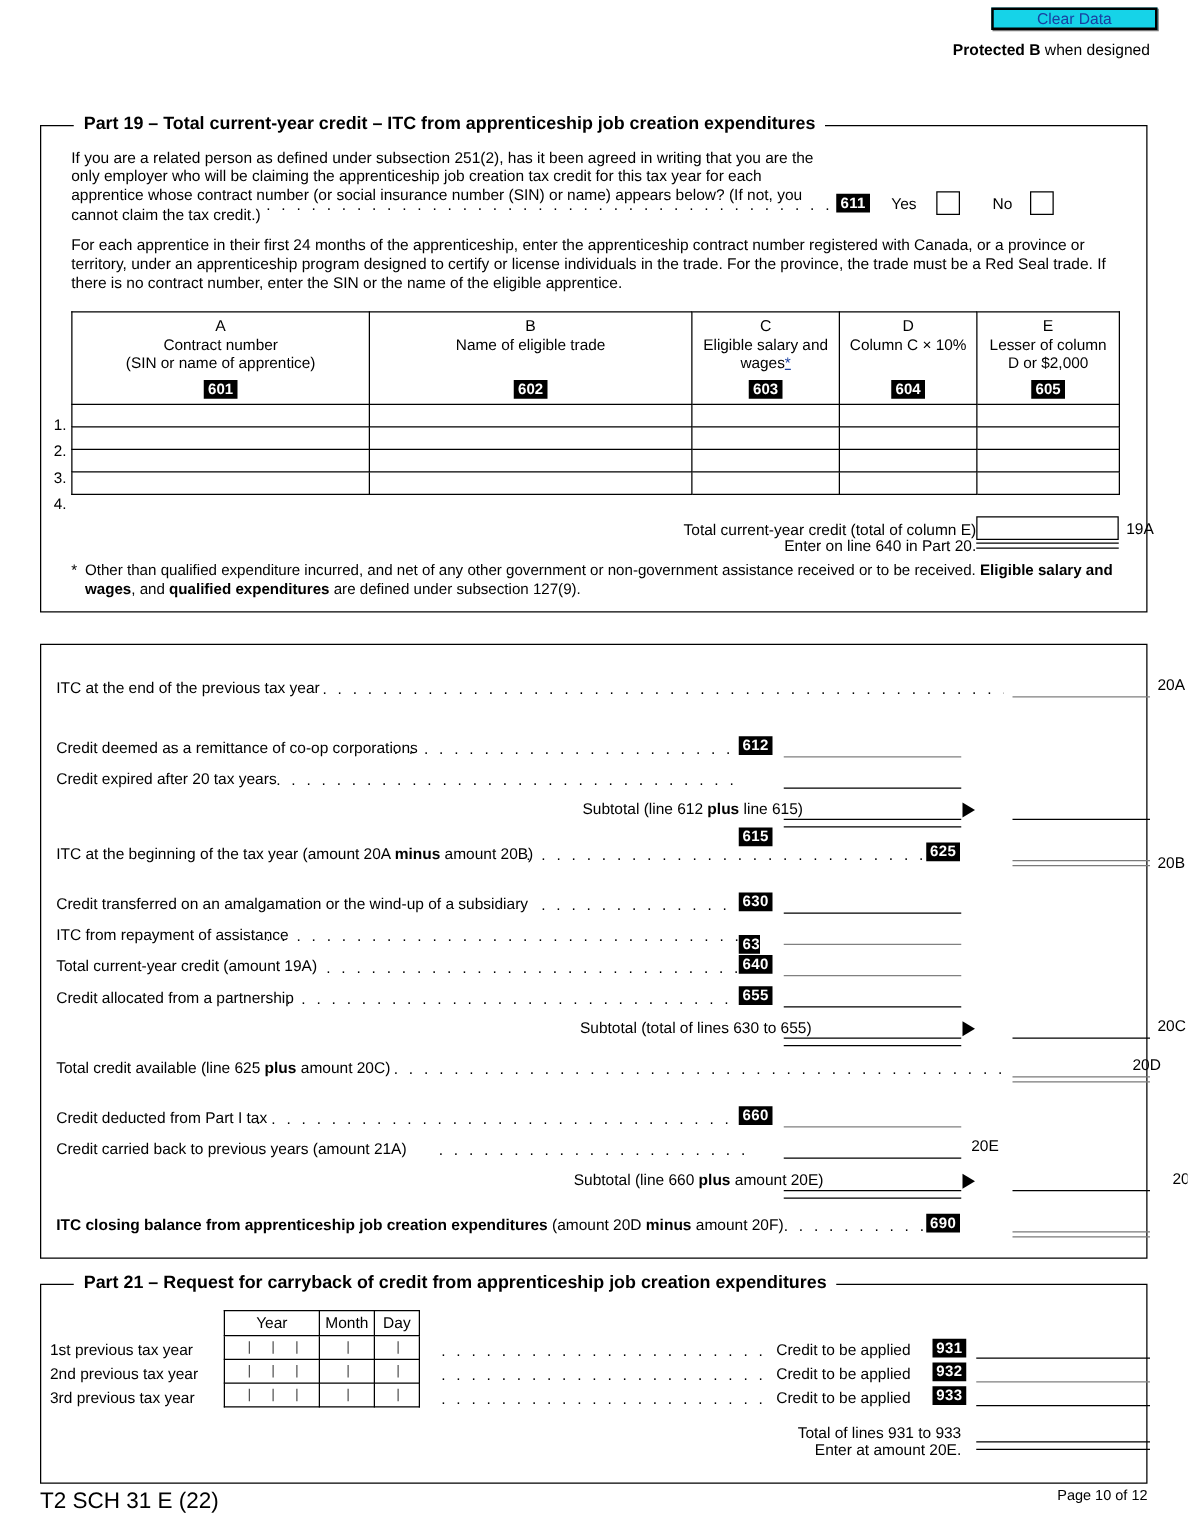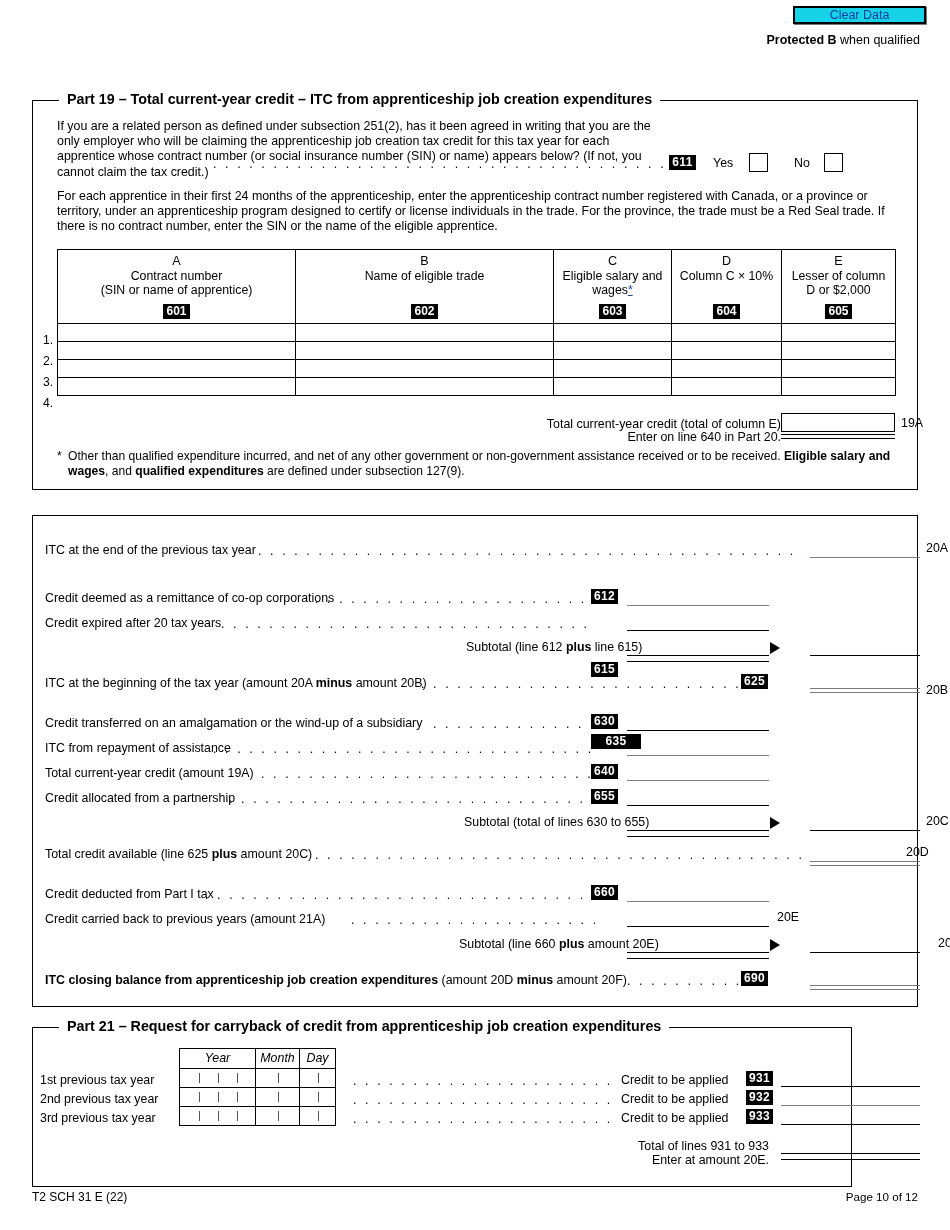--- a/index.html
+++ b/index.html
@@ -48,21 +48,21 @@
     top: -10px; left: 26px;
     background: #fff;
     padding: 0 8px;
     font-size: 14.3px;
     font-weight: bold;
     white-space: nowrap;
   }
 
   #part19 { left: 32px; top: 100px; width: 886px; height: 390px; }
   #part20 { left: 32px; top: 515px; width: 886px; height: 492px; }
-  #part21 { left: 32px; top: 1027px; width: 820px; height: 160px; }
+  #part21 { left: 32px; top: 1027px; width: 886px; height: 160px; }
 
   
   .para {
     position: absolute;
     font-size: 12.4px;
     line-height: 15.2px;
   }
   .lbl { position: absolute; font-size: 12.4px; white-space: nowrap; }
   .lbl-b { font-weight: bold; }
   b { font-weight: bold; }
@@ -150,45 +150,45 @@
   
   .fnote {
     position: absolute; left: 24px; top: 348px; width: 848px;
     font-size: 12.1px; line-height: 15px;
   }
   .fnote .star { position: absolute; left: 0; top: 0; }
   .fnote .body { margin-left: 11px; display: block; }
 
   
   .dt { position: absolute; left: 146px; top: 20px; }
-  .dt table { border-collapse: collapse; table-layout: fixed; font-style: italic; }
+  .dt table { border-collapse: collapse; table-layout: fixed; }
   .dt th {
     font-weight: normal; font-size: 12.4px;
     border: 1.4px solid #000;
     padding: 2px 0 3px 0;
     text-align: center;
   }
   .dt td {
     border: 1.4px solid #000;
     height: 19px;
     padding: 0;
     position: relative;
   }
   .dt .sub { position: absolute; top: 4px; bottom: 4px; width: 1px; background: #555; }
 
-  .footer-left  { position: absolute; left: 32px;  top: 1190px; font-size: 12px; }
+  .footer-left  { position: absolute; left: 32px;  top: 1190px; font-size: 18px; }
   .footer-right { position: absolute; right: 32px; top: 1190px; font-size: 11.6px; }
 </style>
 </head>
 <body>
 
 <div class="page">
 
   <div class="clear-data-btn">Clear Data</div>
-  <div class="protected-b"><b>Protected B</b><span> when qualified</span></div>
+  <div class="protected-b"><b>Protected B</b><span> when designed</span></div>
 
   <div class="part" id="part19">
     <div class="part-legend">Part 19 – Total current-year credit – ITC from apprenticeship job creation expenditures</div>
 
     <div class="para" style="left:24px; top:18px; width:610px;">If you are a related person as defined under subsection 251(2), has it been agreed in writing that you are the only employer who will be claiming the apprenticeship job creation tax credit for this tax year for each apprentice whose contract number (or social insurance number (SIN) or name) appears below? (If not, you cannot claim the tax credit.)</div>
     <div class="dots" style="left:180px; top:56px; width:465px;">. . . . . . . . . . . . . . . . . . . . . . . . . . . . . . . . . . . . . . . . . . . . . . . . . . .</div>
     <div class="code" style="left:636px; top:54px; width:27px;">611</div>
     <div class="lbl" style="left:680px; top:55px;">Yes</div>
     <div class="cbox" style="left:716px; top:52px;"></div>
     <div class="lbl" style="left:761px; top:55px;">No</div>
@@ -318,21 +318,21 @@
     <div class="code" style="left:708px; top:158px; width:27px;">625</div>
     <div class="dline-g" style="left:777px; top:172px; width:110px;"></div>
 
     <div class="lbl" style="left:12px; top:200px;">Credit transferred on an amalgamation or the wind-up of a subsidiary</div>
     <div class="dots" style="left:400px; top:201px; width:164px;">. . . . . . . . . . . . . . . . . .</div>
     <div class="code" style="left:558px; top:198px; width:27px;">630</div>
     <div class="uline" style="left:594px; top:214px; width:142px;"></div>
 
     <div class="lbl" style="left:12px; top:225px;">ITC from repayment of assistance</div>
     <div class="dots" style="left:180px; top:226px; width:384px;">. . . . . . . . . . . . . . . . . . . . . . . . . . . . . . . . . . . . . . .</div>
-    <div class="code" style="left:558px; top:218px; width:50px;">635</div>
+    <div class="code" style="left:558px; top:232px; width:17px;">635</div>
     <div class="uline-g" style="left:594px; top:239px; width:142px;"></div>
 
     <div class="lbl" style="left:12px; top:250px;">Total current-year credit (amount 19A)</div>
     <div class="dots" style="left:228px; top:251px; width:336px;">. . . . . . . . . . . . . . . . . . . . . . . . . . . . . . . . . .</div>
     <div class="code" style="left:558px; top:248px; width:27px;">640</div>
     <div class="uline-g" style="left:594px; top:264px; width:142px;"></div>
 
     <div class="lbl" style="left:12px; top:275px;">Credit allocated from a partnership</div>
     <div class="dots" style="left:196px; top:276px; width:368px;">. . . . . . . . . . . . . . . . . . . . . . . . . . . . . . . . . . . .</div>
     <div class="code" style="left:558px; top:273px; width:27px;">655</div>

